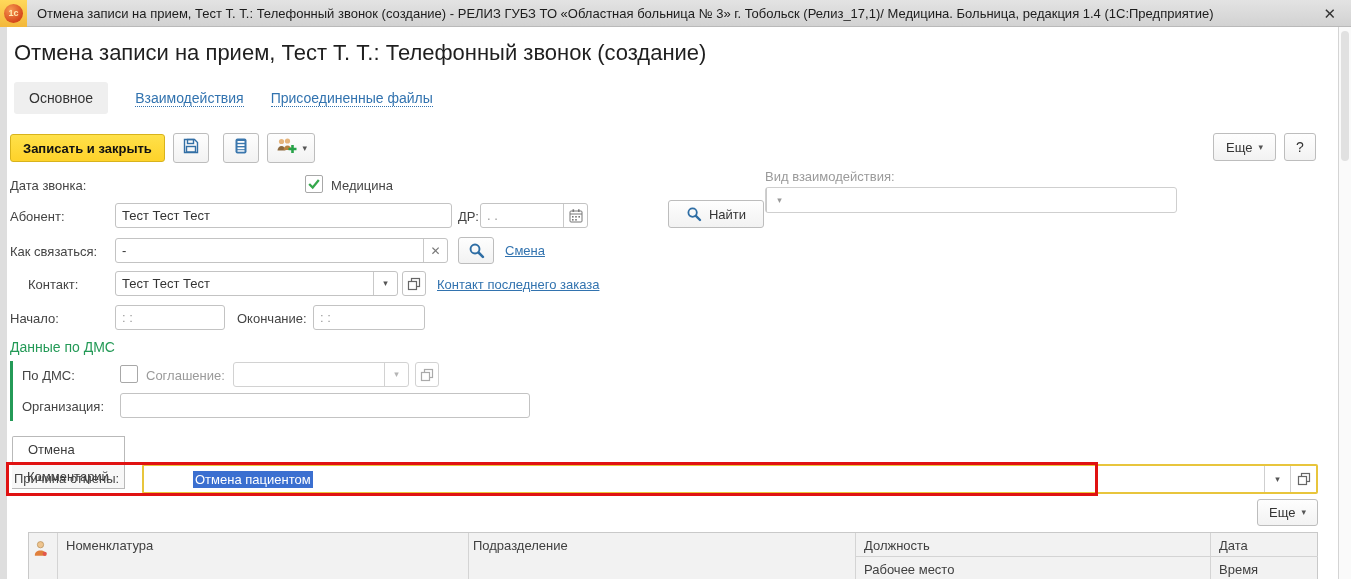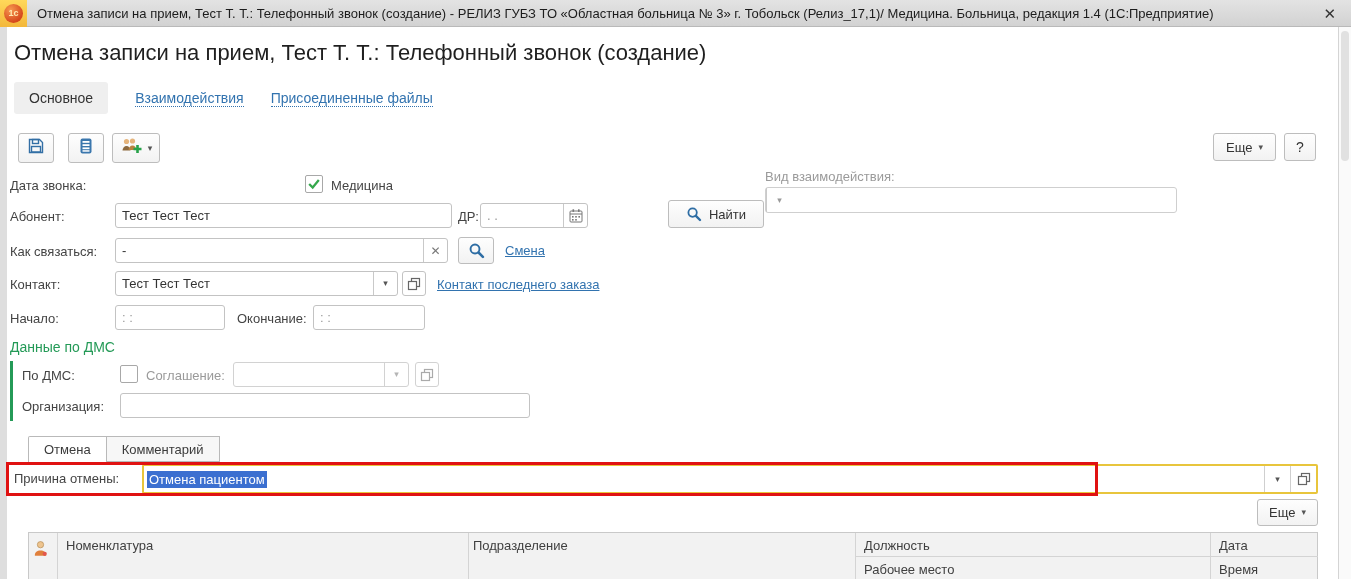--- a/index.html
+++ b/index.html
@@ -62,32 +62,32 @@
   .smallbtn { position:absolute; width:36px; height:27px; background:linear-gradient(#fefefe,#f2f2f2);
     border:1px solid #bdbdbd; border-radius:3px; display:flex; align-items:center; justify-content:center; cursor:pointer; }
   .openbtn { position:absolute; width:24px; height:25px; background:#fff; border:1px solid #c3c3c3;
     border-radius:3px; display:flex; align-items:center; justify-content:center; cursor:pointer; }
 
   
   .dms-title { position:absolute; left:10px; top:339px; font-size:14px; color:#249a57; }
   .dms-bar { position:absolute; left:10px; top:361px; width:3px; height:60px; background:#249a57; }
 
   
-  .btabs { position:absolute; left:28px; top:436px; display:flex; }
+  .btabs { position:absolute; left:12px; top:436px; display:flex;flex-direction:column; }
   .btab { height:26px; padding:0 15px; font-size:13px; color:#3b3b3b; display:flex; align-items:center;
     border:1px solid #b9b9b9; border-left:none; background:#f7f7f7; cursor:pointer; }
   .btab:first-child { border-left:1px solid #b9b9b9; border-top-left-radius:2px; }
   .btab.active { background:#fff; border-bottom:1px solid #fff; height:27px; }
 
   
   .annotation { position:absolute; left:6px; top:462px; width:1092px; height:34px;
     border:3px solid #e01212; z-index:6; pointer-events:none; }
   .reason-field { position:absolute; left:142px; top:464px; width:1176px; height:30px;
     border:2px solid #e8c53c; border-radius:2px; background:#fff; display:flex; align-items:stretch; }
-  .reason-text { flex:1; display:flex; align-items:center; padding-left:3px; font-size:13px; overflow:hidden; }
+  .reason-text { flex:1; display:flex; align-items:center; padding-left:3px; font-size:13px; overflow:hidden;margin-left:46px; }
   .sel { background:#3b6fd0; color:#fff; padding:1px 2px; white-space:nowrap; }
   .rseg { width:26px; border-left:1px solid #cfcfcf; display:flex; align-items:center; justify-content:center; cursor:pointer; flex:0 0 26px; }
 
   .more2 { position:absolute; left:1257px; top:499px; width:61px; height:27px; }
 
   
   .ptable { position:absolute; left:28px; top:532px; width:1290px; height:47px;
     border:1px solid #c9c9c9; border-bottom:none; background:#f2f2f2; }
   .tcell { position:absolute; font-size:13px; color:#3f3f3f; padding:5px 8px; white-space:nowrap; overflow:hidden; }
   .tline-v { position:absolute; top:0; bottom:0; width:1px; background:#d4d4d4; }
@@ -113,20 +113,21 @@
   </div>
 
   <div class="page-title">Отмена записи на прием, Тест Т. Т.: Телефонный звонок (создание)</div>
   <div class="navtabs">
     <div class="navtab-active">Основное</div>
     <div class="navlink">Взаимодействия</div>
     <div class="navlink">Присоединенные файлы</div>
   </div>
 
   <div class="toolbar">
+    <div class="btn btn-yellow">Записать и закрыть</div>
     <div class="tb-gap8"></div>
     <div class="icon-btn">
       <span>
         <svg width="18" height="18" viewBox="0 0 18 18" fill="none" stroke="#336fa5" stroke-width="1.4">
           <path d="M2.5 2.5 h10 l3 3 v10 h-13 z"></path>
             <rect x="5.5" y="2.5" width="6" height="4"></rect>
             <rect x="4.5" y="9.5" width="9" height="5.5"></rect>
         </svg>
       </span>
     </div>
@@ -221,21 +222,21 @@
   <div class="smallbtn" style="left:458px; top:237px">
     <span style="display:flex">
       <svg width="17" height="17" viewBox="0 0 16 16">
         <circle cx="6.6" cy="6.6" r="4.2" fill="none" stroke="#2e6da4" stroke-width="1.8"></circle>
         <line x1="9.9" y1="9.9" x2="14" y2="14" stroke="#2e6da4" stroke-width="2.4" stroke-linecap="round"></line>
       </svg>
     </span>
   </div>
   <div class="link" style="left:505px; top:243px">Смена</div>
 
-  <div class="lbl" style="left:10px; top:277px">Контакт:</div>
+  <div class="lbl" style="left:28px; top:277px">Контакт:</div>
   <div class="field" style="left:115px; top:271px; width:283px">
     <input value="Тест Тест Тест" style="">
     <div class="fseg">
       <span class="arr" style="margin:0">▾</span>
     </div>
   </div>
   <div class="openbtn" style="left:402px; top:271px">
     <span style="display:flex">
       <svg width="14" height="14" viewBox="0 0 14 14" fill="#fff" stroke="#666" stroke-width="1.2">
         <rect x="4.5" y="1.5" width="8" height="8"></rect>

